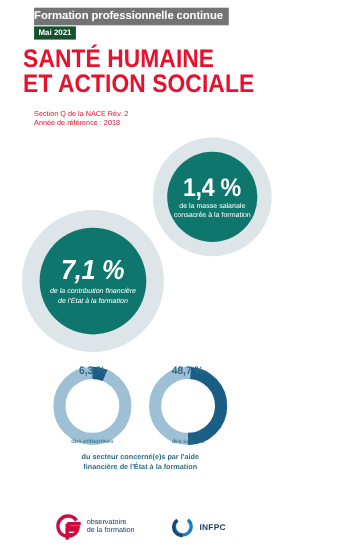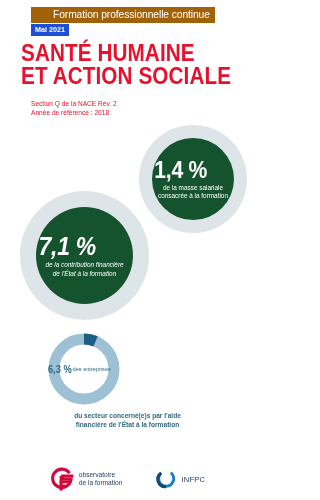--- a/index.html
+++ b/index.html
@@ -18,33 +18,33 @@
 
   
   #header-block {
     position: absolute;
     left: 0; top: 0;
     width: 255px;
   }
   #kicker-bar {
     position: absolute;
     left: 31px; top: 7px;
-    background: #a16207;
+    background: #737373;
     color: #ffffff;
     font-size: 10.3px;
-    font-weight: normal;
+    font-weight: bold;
     letter-spacing: -0.1px;
-    padding: 2px 5px 3px 22px;
+    padding: 2px 5px 3px 0;
     white-space: nowrap;
     line-height: 11px;
   }
   #date-bar {
     position: absolute;
     left: 31px; top: 24px;
-    background: #1d4ed8;
+    background: #14532d;
     color: #ffffff;
     font-size: 7.2px;
     font-weight: bold;
     padding: 1.5px 4px 2px 4px;
     white-space: nowrap;
     line-height: 8px;
   }
 
   
   #title-wrap {
@@ -84,26 +84,26 @@
     height: 210px;
   }
   .halo {
     position: absolute;
     border-radius: 50%;
     background: #dde5e9;
   }
   .bubble {
     position: absolute;
     border-radius: 50%;
-    background: #14532d;
+    background: #0f766e;
     color: #ffffff;
     text-align: center;
     display: flex;
     flex-direction: column;
-    align-items: flex-start;
+    align-items: center;
     justify-content: center;
     box-sizing: border-box;
   }
   .bubble .value {
     font-family: "Liberation Sans Narrow", "Liberation Sans", sans-serif;
     font-weight: bold;
     letter-spacing: -0.3px;
     transform: scaleX(0.92);
   }
   .bubble .caption {
@@ -136,23 +136,23 @@
     height: 74px;
   }
   #donut-ent { left: 47px; top: 0; }
   #donut-sal { left: 134px; top: 0; }
   .donut svg { display: block; }
   .donut-label {
     position: absolute;
     left: 0; top: 0;
     width: 74px; height: 74px;
     display: flex;
-    flex-direction: row;
-    align-items: center;
-    justify-content: flex-start;
+    flex-direction: column;
+    align-items: center;
+    justify-content: space-between;
     text-align: center;
     color: #2f6b85;
   }
   .donut-label .dval {
     font-family: "Liberation Sans Narrow", "Liberation Sans", sans-serif;
     font-size: 10px;
     font-weight: bold;
     line-height: 11px;
     transform: scaleX(0.93);
   }
@@ -194,21 +194,21 @@
   }
   #obs-text {
     color: #1b3a5c;
     font-size: 6.6px;
     line-height: 8.4px;
     white-space: nowrap;
   }
   #infpc-text {
     color: #1b3a5c;
     font-size: 7.6px;
-    font-weight: normal;
+    font-weight: bold;
     letter-spacing: 0.2px;
     text-align: right;
   }
 </style>
 </head>
 <body>
 
 <div id="header-block">
   <div id="kicker-bar">Formation professionnelle continue</div>
   <div id="date-bar">Mai 2021</div>
@@ -244,20 +244,30 @@
     <svg width="74" height="74" viewBox="0 0 74 74">
       <circle cx="37" cy="37" r="30" fill="none" stroke="#9dc0d4" stroke-width="11"></circle>
       <circle id="arc-ent" cx="37" cy="37" r="30" fill="none" stroke="#1a5d85" stroke-width="11" transform="rotate(-90 37 37)" stroke-dasharray="11.875220230569417 176.62033898481815"></circle>
     </svg>
     <div class="donut-label">
       <div class="dval">6,3 %</div>
       <div class="dcap">des entreprises</div>
     </div>
   </div>
 
+  <div class="donut" id="donut-sal">
+    <svg width="74" height="74" viewBox="0 0 74 74">
+      <circle cx="37" cy="37" r="30" fill="none" stroke="#9dc0d4" stroke-width="11"></circle>
+      <circle id="arc-sal" cx="37" cy="37" r="30" fill="none" stroke="#1a5d85" stroke-width="11" transform="rotate(-90 37 37) scale(-1,1) translate(-74,0)" stroke-dasharray="91.79733733789375 96.69822187749382"></circle>
+    </svg>
+    <div class="donut-label">
+      <div class="dval">48,7 %</div>
+      <div class="dcap">des salariés</div>
+    </div>
+  </div>
 </div>
 
 <div id="footnote">
   <div>du secteur concerné(e)s par l'aide</div>
   <div>financière de l'État à la formation</div>
 </div>
 
 <div id="logos">
 
   <div class="logo-unit">

